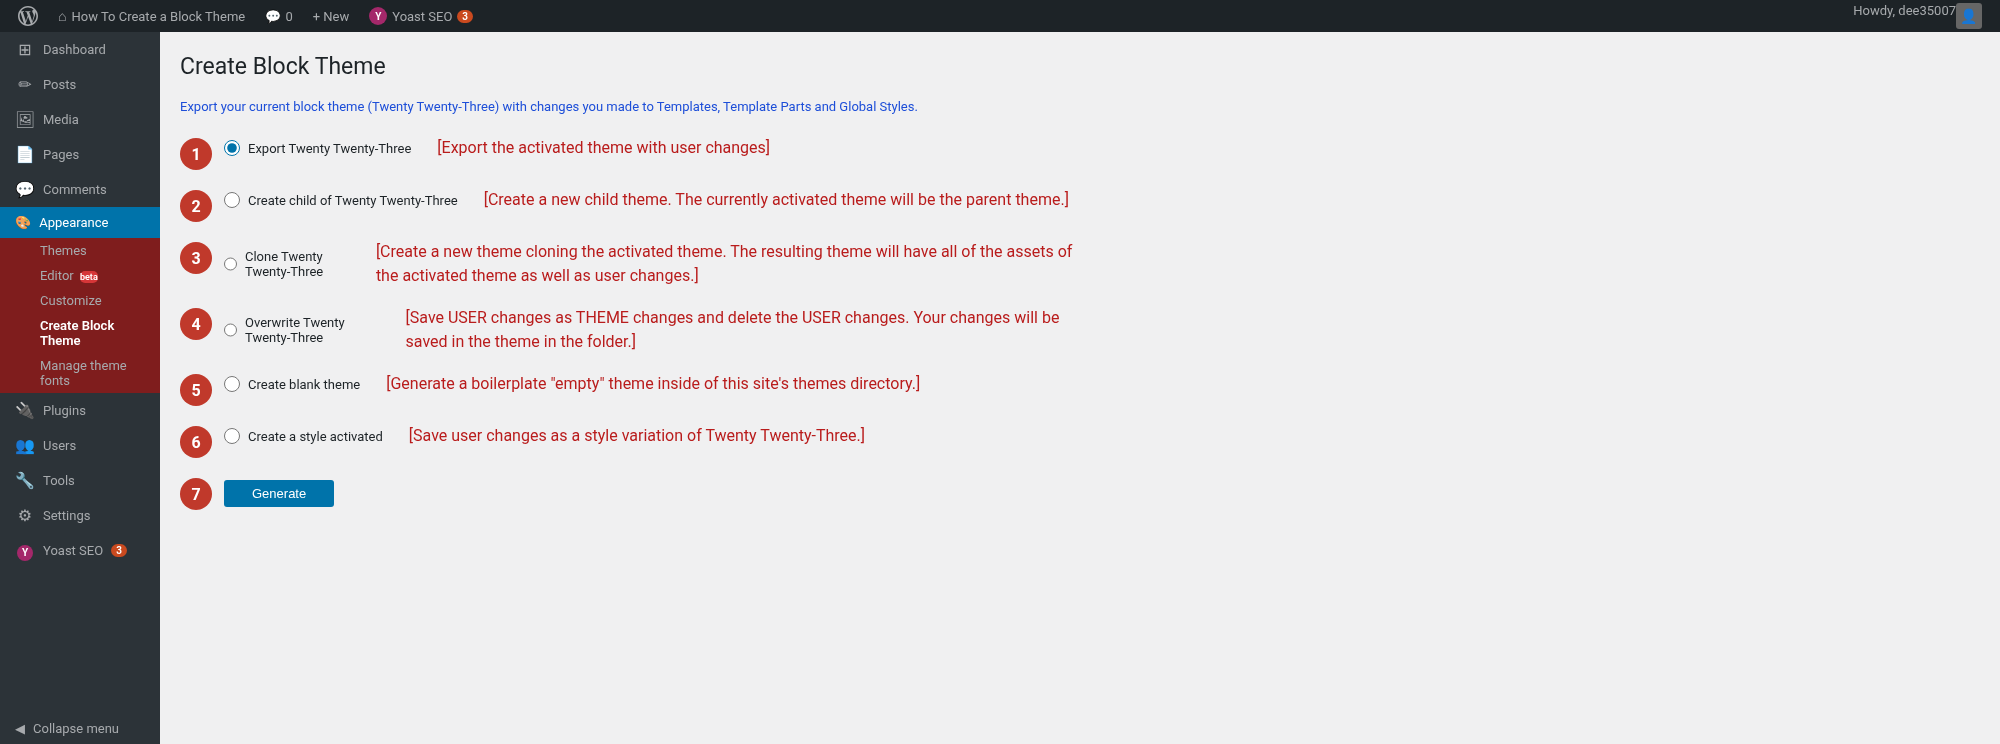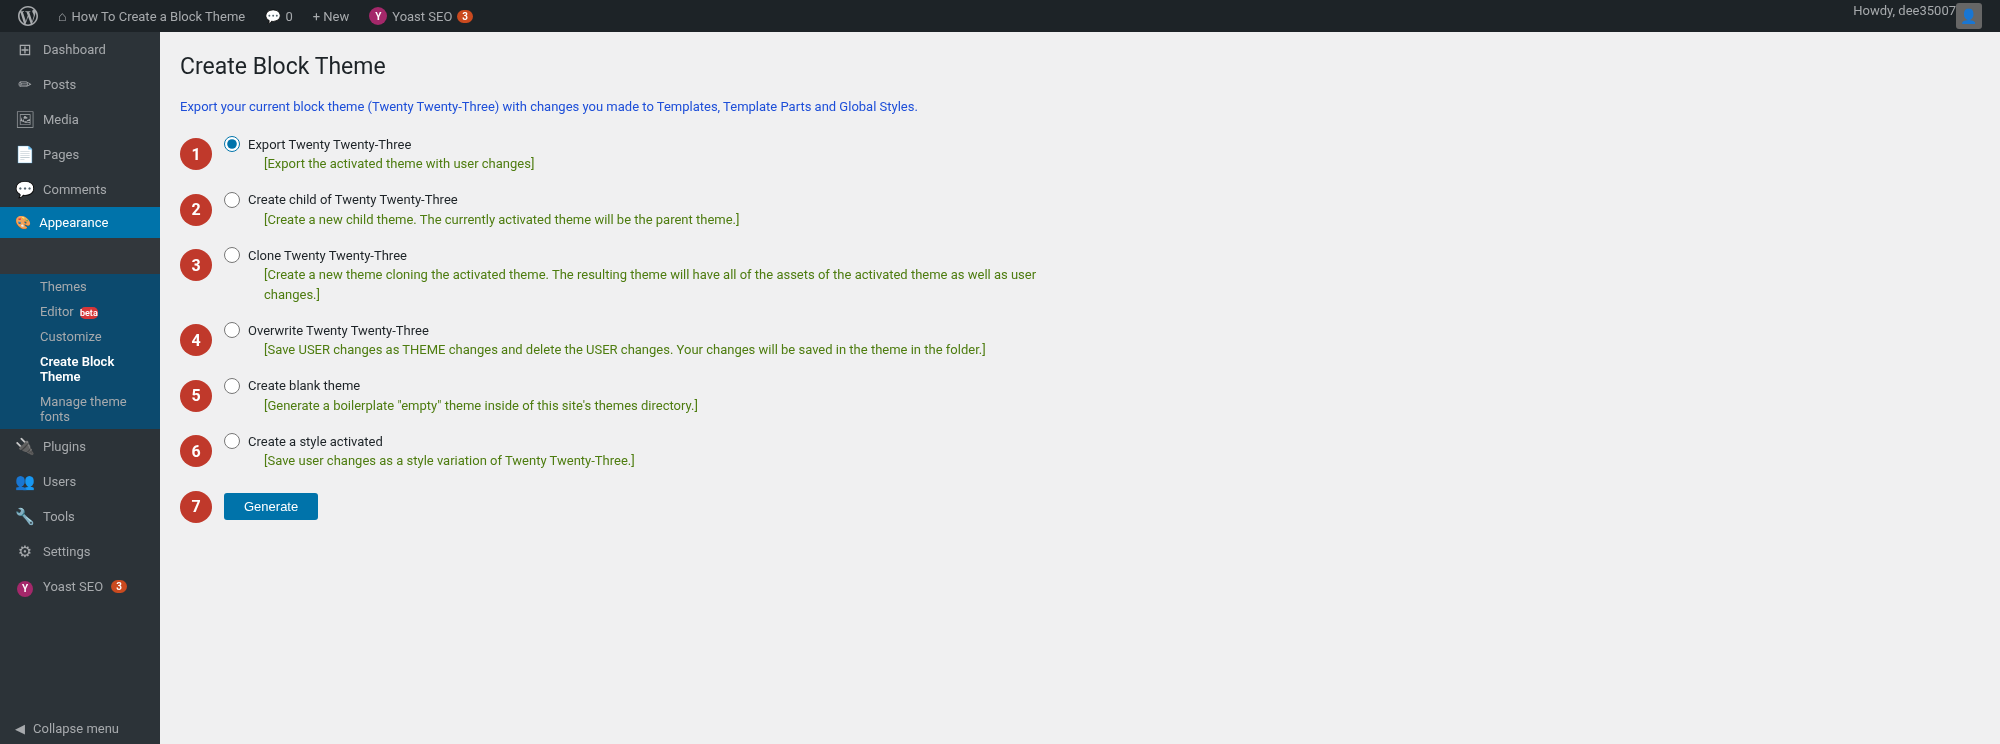--- a/index.html
+++ b/index.html
@@ -110,21 +110,21 @@
     .appearance-header {
       display: flex;
       align-items: center;
       padding: 8px 10px 8px 15px;
       color: #fff;
       background: #0073aa;
       cursor: pointer;
       font-size: 13px;
       gap: 8px;
     }
-    .submenu { list-style: none; background: #0c4a6e; margin-top: 36px; }
+    .submenu { list-style: none; background: #7f1d1d; }
     .submenu-item {
       padding: 5px 10px 5px 40px;
       color: #a7aaad;
       cursor: pointer;
       font-size: 13px;
       display: block;
     }
     .submenu-item.active-submenu { color: #fff; font-weight: 600; }
     .submenu-item.current { color: #fff; font-weight: 600; }
 
@@ -180,51 +180,51 @@
       min-width: 32px;
       display: flex;
       align-items: center;
       justify-content: center;
       font-size: 16px;
       font-weight: 700;
       margin-top: 2px;
     }
     .option-content {
       display: flex;
-      flex-direction: column;
+      flex-direction: row;
       gap: 2px;
     }
     .option-label {
       display: flex;
       align-items: center;
       gap: 8px;
       font-size: 13px;
       color: #1d2327;
       cursor: pointer;
     }
     .option-label input[type="radio"] {
       margin: 0;
       cursor: pointer;
       width: 16px;
       height: 16px;
       accent-color: #0073aa;
     }
     .option-desc {
-      color: #4d7c0f;
-      font-size: 13px;
-      margin-left: 40px;
+      color: #b91c1c;
+      font-size: 16px;
+      margin-left: 24px;
       line-height: 1.5;
     }
 
     
     .generate-btn {
       background: #0073aa;
       color: white;
       border: none;
-      padding: 6px 20px;
+      padding: 6px 28px;
       font-size: 13px;
       cursor: pointer;
       border-radius: 3px;
       font-weight: 400;
     }
 
     
     .collapse-menu {
       display: flex;
       align-items: center;

